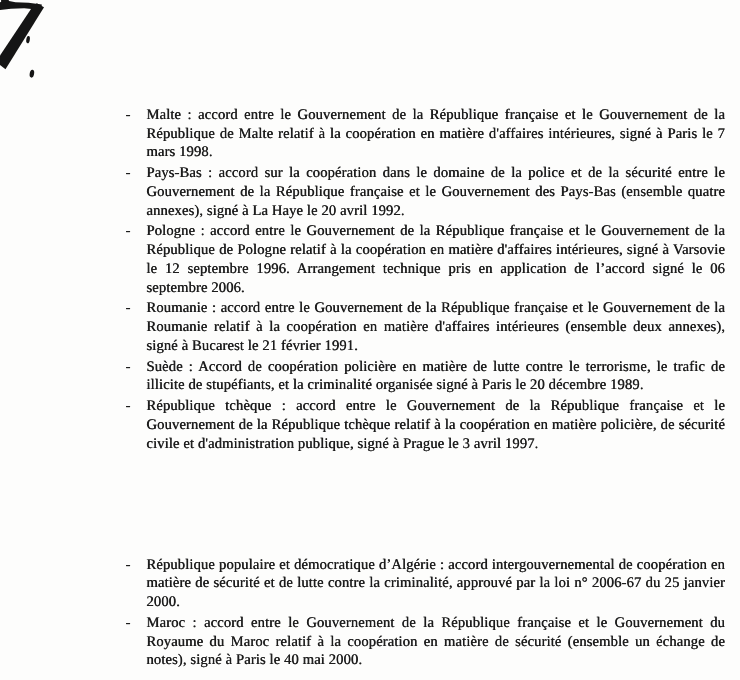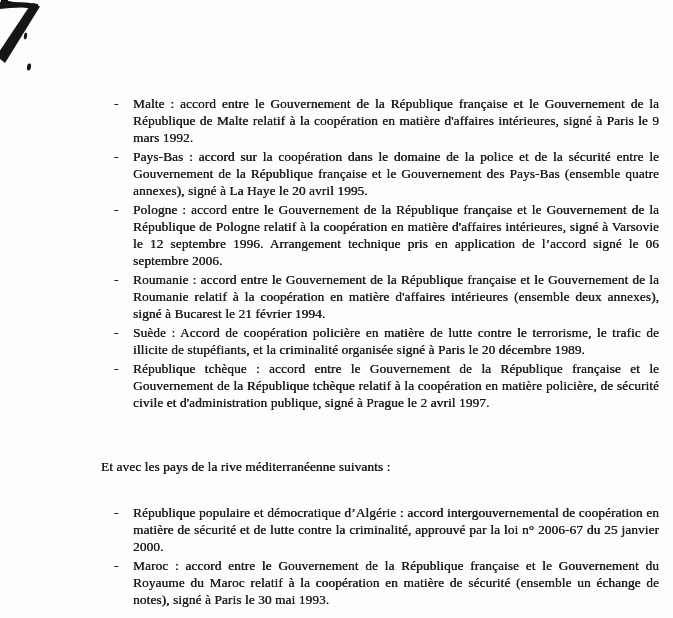--- a/index.html
+++ b/index.html
@@ -71,59 +71,58 @@
       <rect x="1" y="0" width="7" height="2"></rect>
       <ellipse cx="25.5" cy="36" rx="1.6" ry="3.4" transform="rotate(9 25.5 36)"></ellipse>
       <ellipse cx="29" cy="67" rx="2" ry="3.6" transform="rotate(10 29 67)"></ellipse>
     </g>
   </svg>
 
   <div class="list list-eu doc-text">
 
     <div class="item">
       <span class="dash">-</span>
-      <span>Malte : accord entre le Gouvernement de la République française et le Gouvernement de la République de Malte relatif à la coopération en matière d'affaires intérieures, signé à Paris le 9 mars 1992.</span>
+      <span>Malte : accord entre le Gouvernement de la République française et le Gouvernement de la République de Malte relatif à la coopération en matière d'affaires intérieures, signé à Paris le 7 mars 1998.</span>
     </div>
 
     <div class="item">
       <span class="dash">-</span>
-      <span>Pays-Bas : accord sur la coopération dans le domaine de la police et de la sécurité entre le Gouvernement de la République française et le Gouvernement des Pays-Bas (ensemble quatre annexes), signé à La Haye le 20 avril 1995.</span>
+      <span>Pays-Bas : accord sur la coopération dans le domaine de la police et de la sécurité entre le Gouvernement de la République française et le Gouvernement des Pays-Bas (ensemble quatre annexes), signé à La Haye le 20 avril 1992.</span>
     </div>
 
     <div class="item">
       <span class="dash">-</span>
       <span>Pologne : accord entre le Gouvernement de la République française et le Gouvernement de la République de Pologne relatif à la coopération en matière d'affaires intérieures, signé à Varsovie le 12 septembre 1996. Arrangement technique pris en application de l’accord signé le 06 septembre 2006.</span>
     </div>
 
     <div class="item">
       <span class="dash">-</span>
-      <span>Roumanie : accord entre le Gouvernement de la République française et le Gouvernement de la Roumanie relatif à la coopération en matière d'affaires intérieures (ensemble deux annexes), signé à Bucarest le 21 février 1994.</span>
+      <span>Roumanie : accord entre le Gouvernement de la République française et le Gouvernement de la Roumanie relatif à la coopération en matière d'affaires intérieures (ensemble deux annexes), signé à Bucarest le 21 février 1991.</span>
     </div>
 
     <div class="item">
       <span class="dash">-</span>
       <span>Suède : Accord de coopération policière en matière de lutte contre le terrorisme, le trafic de illicite de stupéfiants, et la criminalité organisée signé à Paris le 20 décembre 1989.</span>
     </div>
 
     <div class="item">
       <span class="dash">-</span>
-      <span>République tchèque : accord entre le Gouvernement de la République française et le Gouvernement de la République tchèque relatif à la coopération en matière policière, de sécurité civile et d'administration publique, signé à Prague le 2 avril 1997.</span>
+      <span>République tchèque : accord entre le Gouvernement de la République française et le Gouvernement de la République tchèque relatif à la coopération en matière policière, de sécurité civile et d'administration publique, signé à Prague le 3 avril 1997.</span>
     </div>
 
   </div>
 
-  <div class="intro-line doc-text">Et avec les pays de la rive méditerranéenne suivants :</div>
 
   <div class="list list-med doc-text">
 
     <div class="item">
       <span class="dash">-</span>
       <span>République populaire et démocratique d’Algérie : accord intergouvernemental de coopération en matière de sécurité et de lutte contre la criminalité, approuvé par la loi n° 2006-67 du 25 janvier 2000.</span>
     </div>
 
     <div class="item">
       <span class="dash">-</span>
-      <span>Maroc : accord entre le Gouvernement de la République française et le Gouvernement du Royaume du Maroc relatif à la coopération en matière de sécurité (ensemble un échange de notes), signé à Paris le 30 mai 1993.</span>
+      <span>Maroc : accord entre le Gouvernement de la République française et le Gouvernement du Royaume du Maroc relatif à la coopération en matière de sécurité (ensemble un échange de notes), signé à Paris le 40 mai 2000.</span>
     </div>
 
   </div>
 
 </div>
 
 </body></html>

